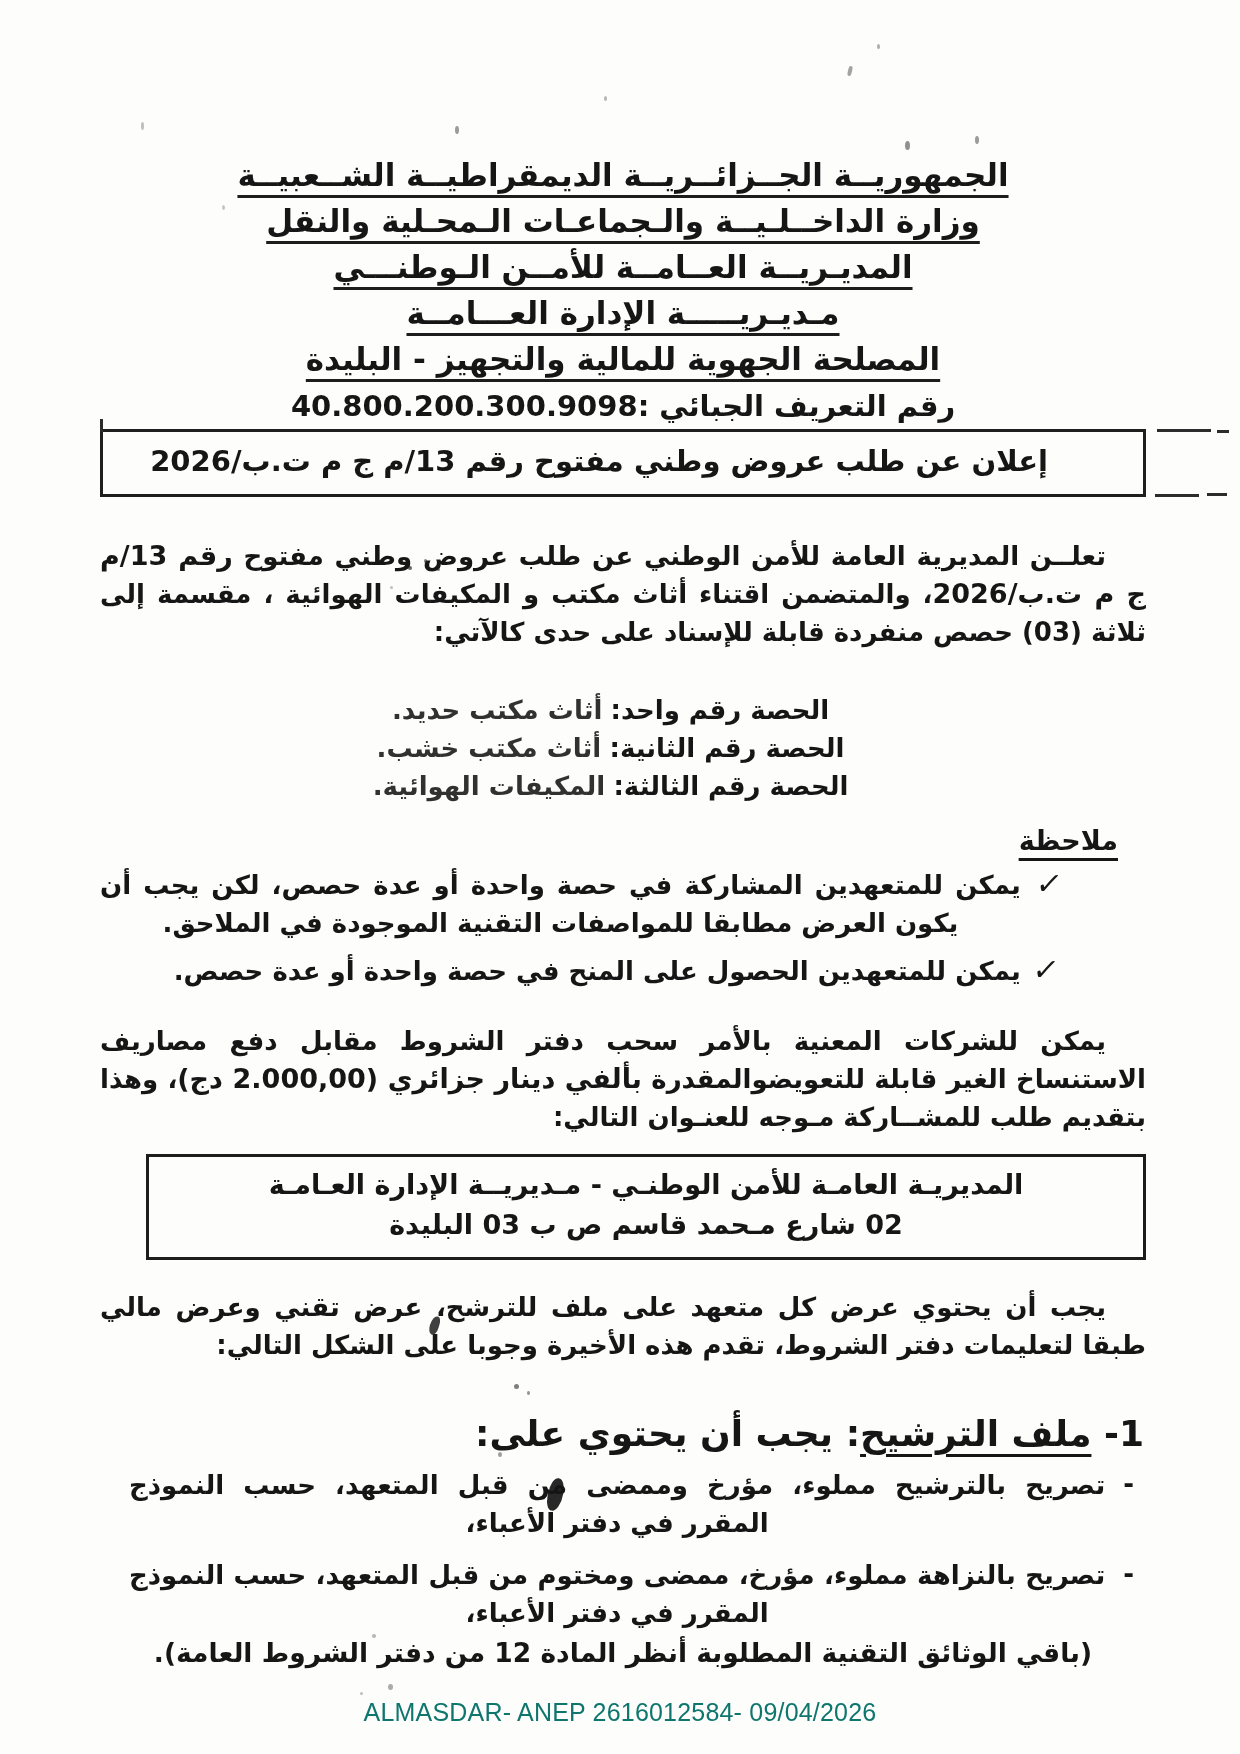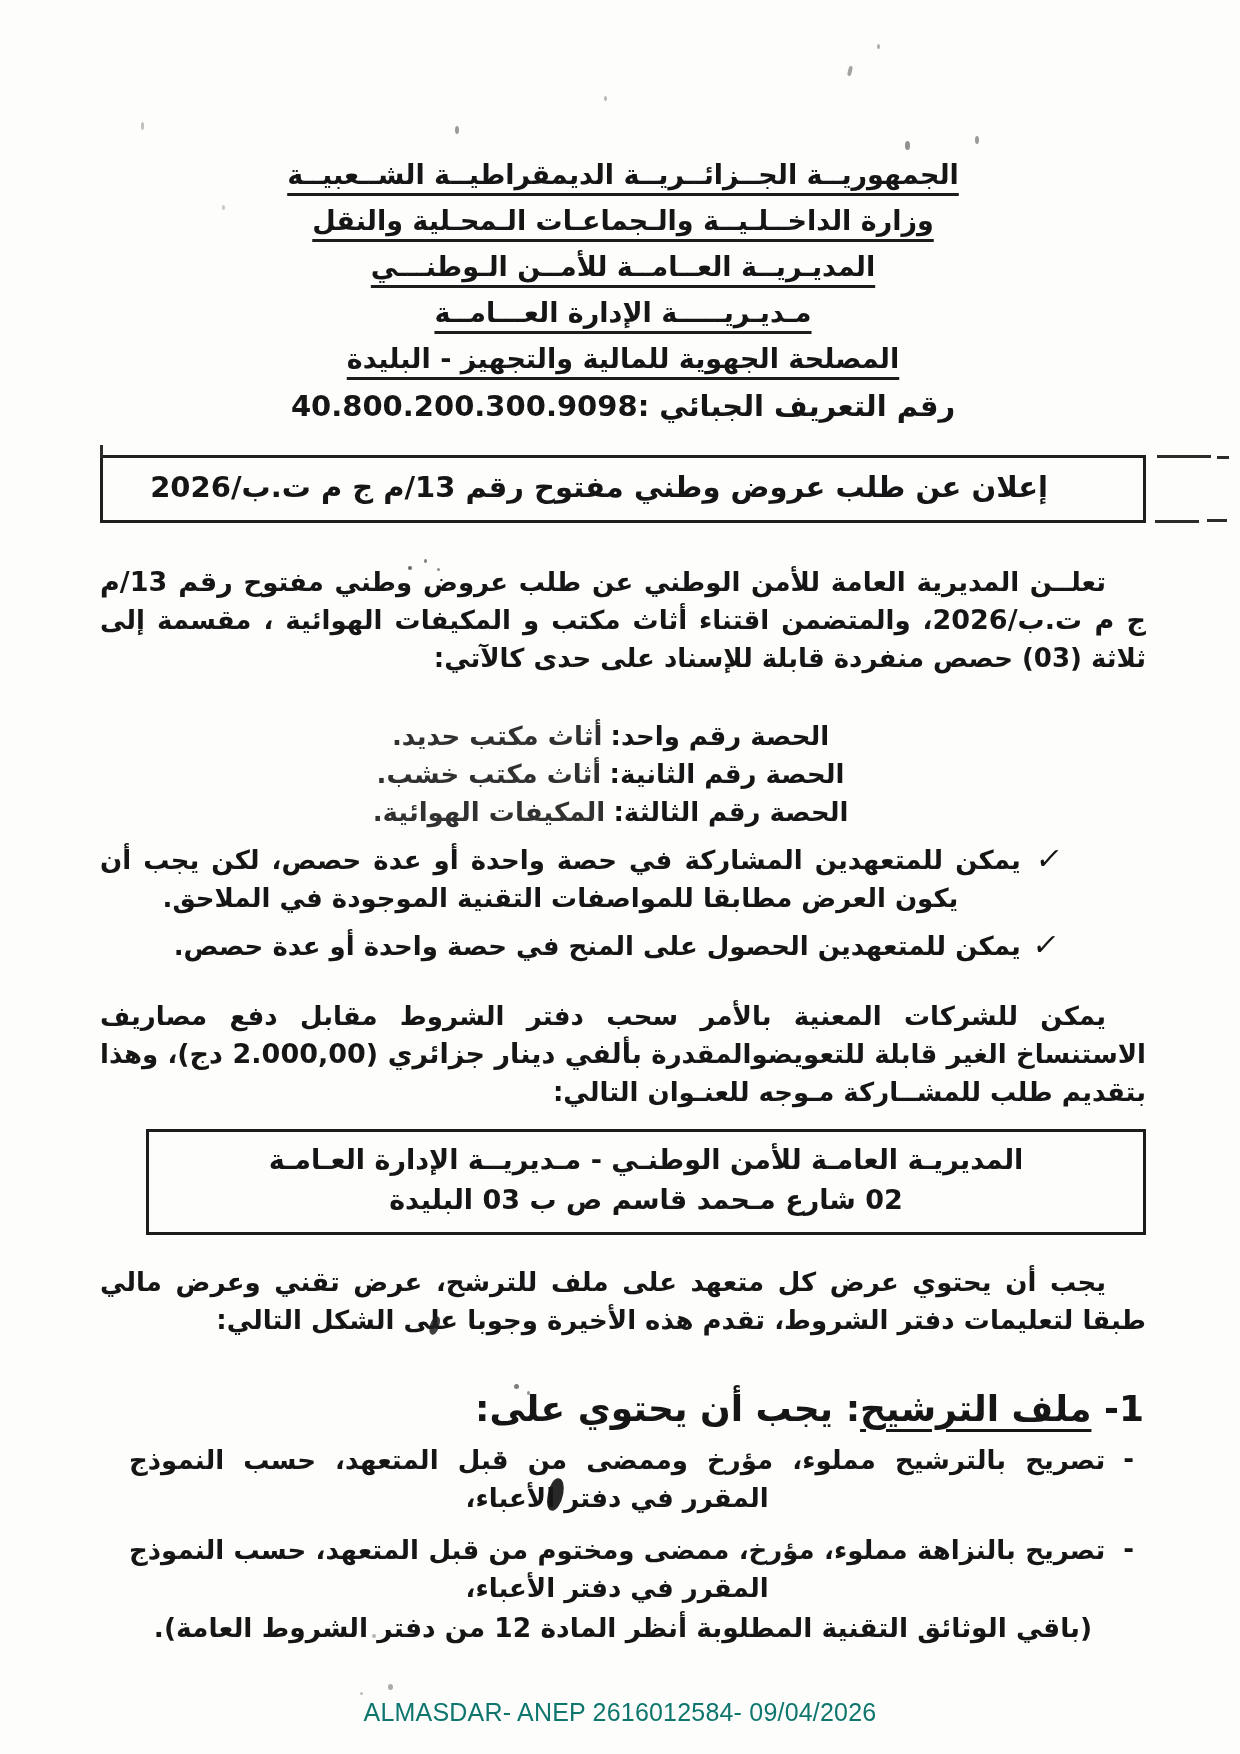--- a/index.html
+++ b/index.html
@@ -13,32 +13,32 @@
     font-family:"DejaVu Sans",sans-serif;
     -webkit-font-smoothing:antialiased;
   }
   .content{
     position:absolute;inset:0;
     padding:152px 94px 0 100px;
     direction:rtl;
     box-sizing:border-box;
   }
   
-  .letterhead{text-align:center;font-weight:bold;font-size:27px;line-height:46px;}
+  .letterhead{text-align:center;font-weight:bold;font-size:31px;line-height:46px;}
   .letterhead .h-line span{
     text-decoration:underline;
     text-decoration-thickness:2.5px;
     text-underline-offset:9px;
     text-decoration-color:#1d1d1d;
   }
   .tax-line{text-align:center;font-weight:bold;font-size:29px;line-height:46px;margin-top:1px;}
   
   .title-box{
     position:relative;
-    margin-top:26px;
+    margin-top:0;
     border:3px solid #1f1f1f;
     padding:12px 95px 16px 18px;
     font-weight:bold;font-size:29px;
     text-align:right;
     background:#fdfdfc;
   }
   .title-box .ext{position:absolute;background:#2c2c2c;height:3px;}
   .title-box .ext.t1{top:-3px;right:-68px;width:54px;}
   .title-box .ext.t2{top:-2px;right:-86px;width:12px;}
   .title-box .ext.b1{bottom:-3px;right:-56px;width:44px;}
@@ -119,20 +119,21 @@
     </div>
 
     <p class="para mt-lg"><span>تعلــن المديرية العامة للأمن الوطني عن طلب عروض وطني مفتوح</span> <span class="emph">رقم 13/م ج م ت.ب/2026</span><span>، والمتضمن اقتناء أثاث مكتب و المكيفات الهوائية ، مقسمة إلى ثلاثة (03) حصص منفردة قابلة للإسناد على حدى كالآتي:</span></p>
 
     <div class="lots">
       <div class="lot-line"><span class="lot-label">الحصة رقم واحد:</span> <span class="lot-value">أثاث مكتب حديد.</span></div>
       <div class="lot-line"><span class="lot-label">الحصة رقم الثانية:</span> <span class="lot-value">أثاث مكتب خشب.</span></div>
       <div class="lot-line"><span class="lot-label">الحصة رقم الثالثة:</span> <span class="lot-value">المكيفات الهوائية.</span></div>
     </div>
 
+    <div class="note-heading">ملاحظة</div>
     <div class="note-item">
       <span class="check">✓</span>
       <div class="note-text">يمكن للمتعهدين المشاركة في حصة واحدة أو عدة حصص، لكن يجب أن يكون العرض مطابقا للمواصفات التقنية الموجودة في الملاحق.</div>
     </div>
     <div class="note-item single">
       <span class="check">✓</span>
       <div class="note-text">يمكن للمتعهدين الحصول على المنح في حصة واحدة أو عدة حصص.</div>
     </div>
 
     <p class="para fees"><span>يمكن للشركات المعنية بالأمر سحب دفتر الشروط مقابل دفع مصاريف الاستنساخ الغير قابلة للتعويضوالمقدرة</span> <span class="emph">بألفي دينار جزائري (2.000,00 دج)</span><span>، وهذا بتقديم طلب للمشــاركة مـوجه للعنـوان التالي:</span></p>

